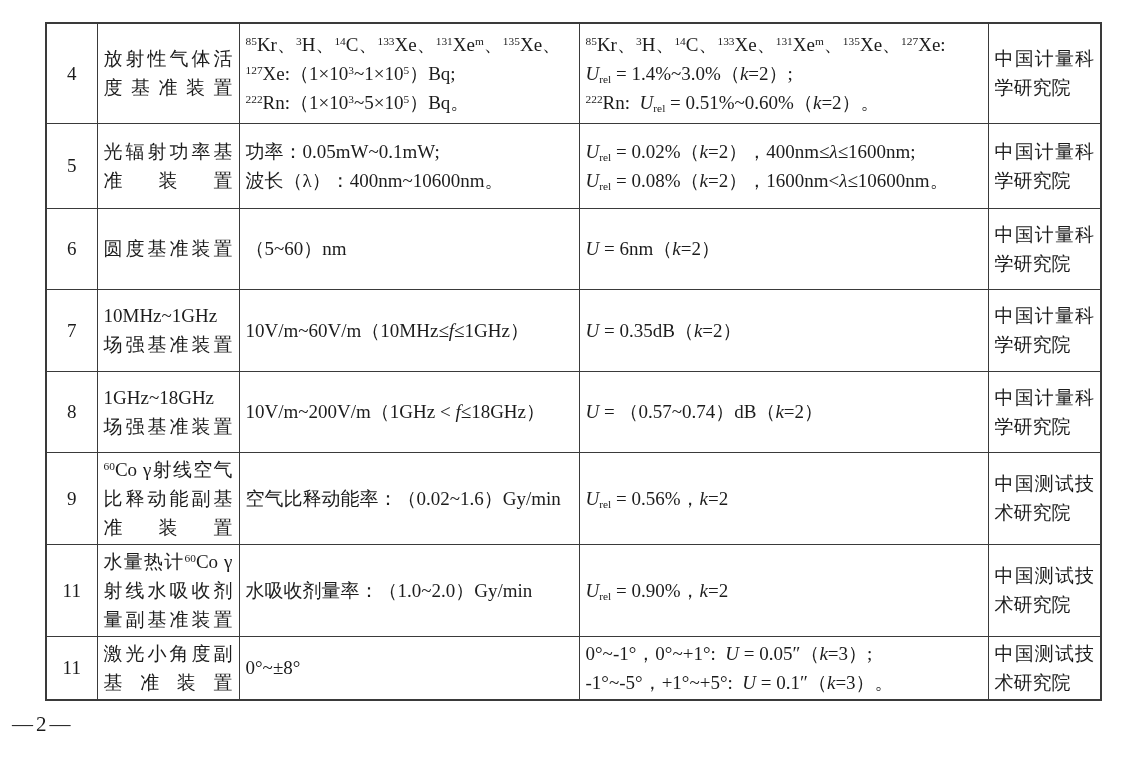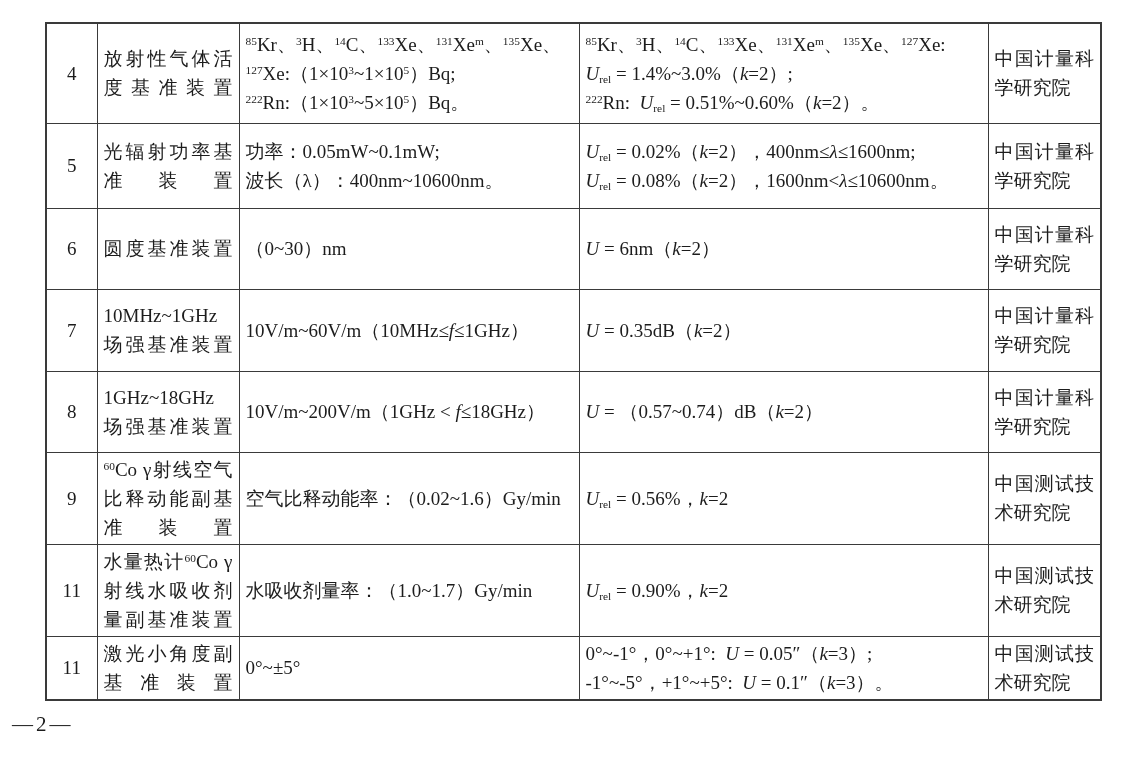--- a/index.html
+++ b/index.html
@@ -99,21 +99,21 @@
       <td class="num">5</td>
       <td class="name">光辐射功率基<br>准装置</td>
       <td class="range">功率：0.05mW~0.1mW;<br>波长（λ）：400nm~10600nm。</td>
       <td class="unc"><i>U</i><sub>rel</sub> = 0.02%（<i>k</i>=2），400nm≤<i>λ</i>≤1600nm;<br><i>U</i><sub>rel</sub> = 0.08%（<i>k</i>=2），1600nm&lt;<i>λ</i>≤10600nm。</td>
       <td class="inst">中国计量科学研究院</td>
     </tr>
 
     <tr>
       <td class="num">6</td>
       <td class="name">圆度基准装置</td>
-      <td class="range">（0~30）nm</td>
+      <td class="range">（5~60）nm</td>
       <td class="unc"><i>U</i> = 6nm（<i>k</i>=2）</td>
       <td class="inst">中国计量科学研究院</td>
     </tr>
 
     <tr>
       <td class="num">7</td>
       <td class="name">10MHz~1GHz<br>场强基准装置</td>
       <td class="range">10V/m~60V/m（10MHz≤<i>f</i>≤1GHz）</td>
       <td class="unc"><i>U</i> = 0.35dB（<i>k</i>=2）</td>
       <td class="inst">中国计量科学研究院</td>
@@ -131,29 +131,29 @@
       <td class="num">9</td>
       <td class="name"><sup>60</sup>Co γ射线空气<br>比释动能副基<br>准装置</td>
       <td class="range">空气比释动能率：（0.02~1.6）Gy/min</td>
       <td class="unc"><i>U</i><sub>rel</sub> = 0.56%，<i>k</i>=2</td>
       <td class="inst">中国测试技术研究院</td>
     </tr>
 
     <tr>
       <td class="num">11</td>
       <td class="name">水量热计<sup>60</sup>Co γ<br>射线水吸收剂<br>量副基准装置</td>
-      <td class="range">水吸收剂量率：（1.0~1.7）Gy/min</td>
+      <td class="range">水吸收剂量率：（1.0~2.0）Gy/min</td>
       <td class="unc"><i>U</i><sub>rel</sub> = 0.90%，<i>k</i>=2</td>
       <td class="inst">中国测试技术研究院</td>
     </tr>
 
     <tr>
       <td class="num">11</td>
       <td class="name">激光小角度副<br>基准装置</td>
-      <td class="range">0°~±5°</td>
+      <td class="range">0°~±8°</td>
       <td class="unc">0°~-1°，0°~+1°:&nbsp; <i>U</i> = 0.05″（<i>k</i>=3）;<br>-1°~-5°，+1°~+5°:&nbsp; <i>U</i> = 0.1″（<i>k</i>=3）。</td>
       <td class="inst">中国测试技术研究院</td>
     </tr>
   </tbody>
   </table>
 
   <div class="page-number">—2—</div>
 
 </div>
 

